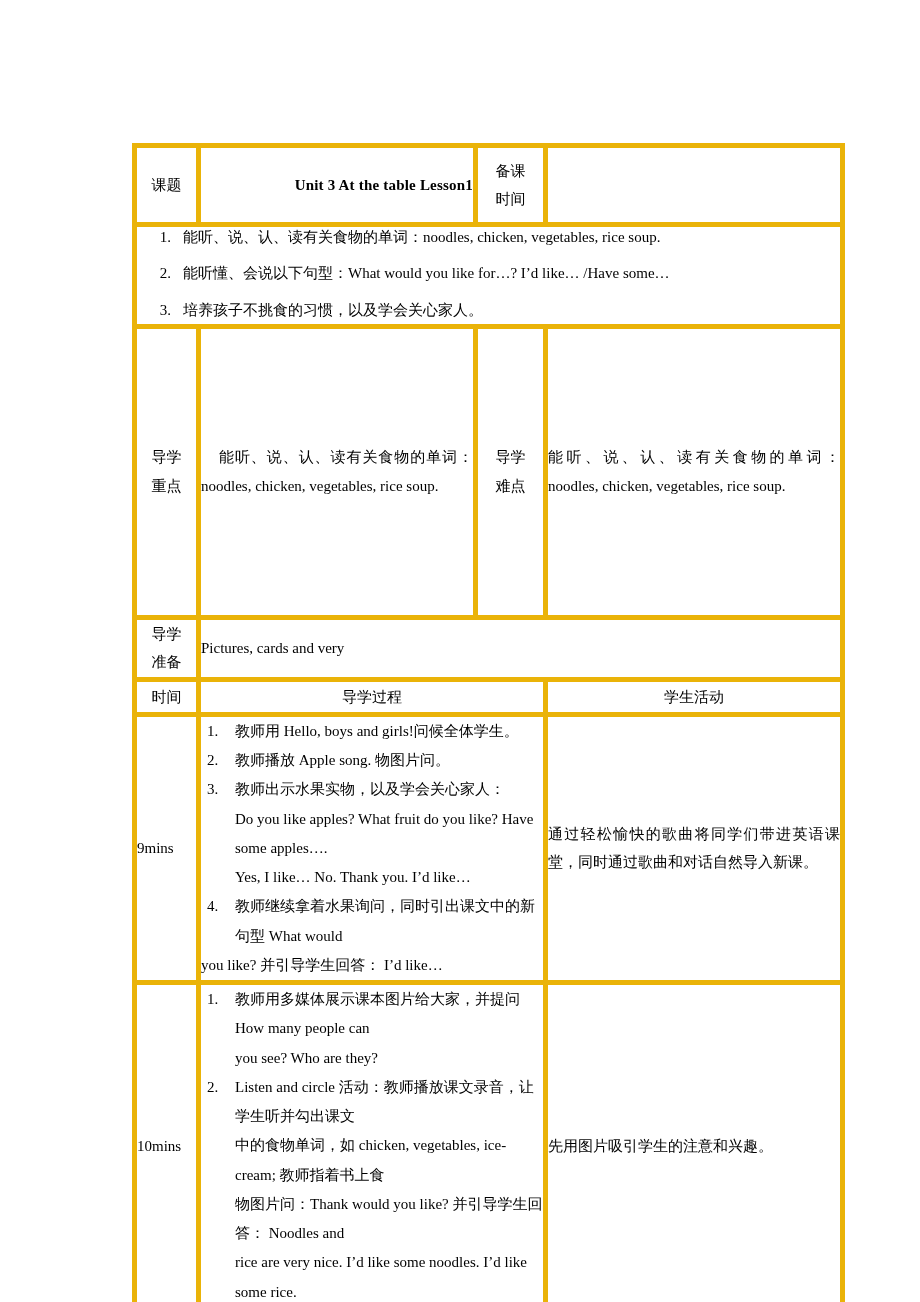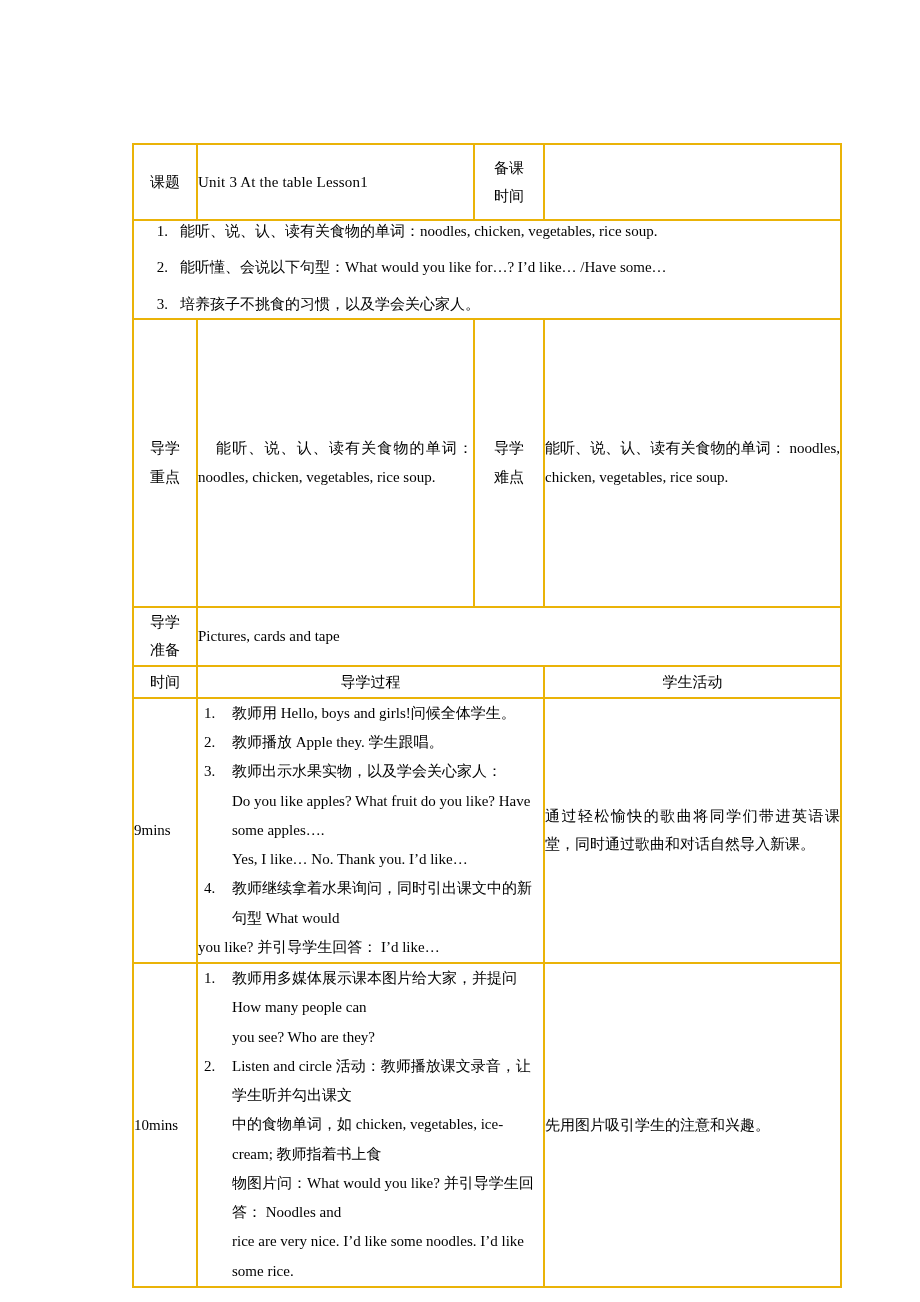--- a/index.html
+++ b/index.html
@@ -22,21 +22,21 @@
   }
   table.lesson-plan {
     position: absolute;
     left: 132px;
     top: 143px;
     width: 708px;
     border-collapse: collapse;
     table-layout: fixed;
   }
   table.lesson-plan td {
-    border: 2px solid #eab308;
+    border: 5px solid #eab308;
     vertical-align: middle;
     padding: 0;
     font-size: 15px;
     line-height: 1.9;
   }
   
   .c-label   { width: 64px;  }
   .c-mid     { width: 277px; }
   .c-label2  { width: 70px;  }
   .c-right   { width: 297px; }
@@ -45,25 +45,26 @@
     text-align: center;
     font-size: 15px;
     line-height: 1.75;
     padding: 4px 2px;
   }
   .lbl span { display: block; }
 
   .cell-pad { padding: 6px 10px; }
 
   .title-cell {
-    text-align: left;
+    text-align: right;
     vertical-align: top;
     padding-top: 10px;
     padding-bottom: 10px;
     letter-spacing: 0.2px;
+    font-weight: bold;
   }
   .row-title td { height: 74px; }
 
   .goal-cell {
     text-align: center;
     padding: 10px 8px;
     font-size: 14.5px;
   }
   .row-goal td { height: 60px; }
 
@@ -218,40 +219,40 @@
         <span>能听、说、认、读有关食物的单词： noodles, chicken, vegetables, rice soup.</span>
       </td>
     </tr>
 
     <tr class="row-prep">
       <td class="lbl">
         <span>导学</span>
         <span>准备</span>
       </td>
       <td class="prep-cell" colspan="3">
-        <span>Pictures, cards and tape</span>
+        <span>Pictures, cards and very</span>
       </td>
     </tr>
 
     <tr class="row-hdr">
       <td class="hdr-cell">时间</td>
       <td class="hdr-cell" colspan="2">导学过程</td>
       <td class="hdr-cell">学生活动</td>
     </tr>
 
     <tr>
       <td class="time-cell">9mins</td>
       <td class="proc-cell" colspan="2">
         <div class="p-item">
           <span class="p-num">1.</span>
           <span class="p-txt">教师用 Hello, boys and girls!问候全体学生。</span>
         </div>
         <div class="p-item">
           <span class="p-num">2.</span>
-          <span class="p-txt">教师播放 Apple they. 学生跟唱。</span>
+          <span class="p-txt">教师播放 Apple song. 物图片问。</span>
         </div>
         <div class="p-item">
           <span class="p-num">3.</span>
           <span class="p-txt">教师出示水果实物，以及学会关心家人：</span>
         </div>
         <div class="p-plain">Do you like apples?  What fruit do you  like? Have some apples….</div>
         <div class="p-plain">Yes, I like…   No. Thank you. I’d like…</div>
         <div class="p-item">
           <span class="p-num">4.</span>
           <span class="p-txt"> 教师继续拿着水果询问，同时引出课文中的新句型 What would</span>
@@ -269,21 +270,21 @@
         <div class="p-item">
           <span class="p-num">1.</span>
           <span class="p-txt">教师用多媒体展示课本图片给大家，并提问 How many people can</span>
         </div>
         <div class="p-plain">you see? Who are they?</div>
         <div class="p-item">
           <span class="p-num">2.</span>
           <span class="p-txt">Listen and circle 活动：教师播放课文录音，让学生听并勾出课文</span>
         </div>
         <div class="p-plain">中的食物单词，如 chicken, vegetables, ice-cream; 教师指着书上食</div>
-        <div class="p-plain">物图片问：What would you like? 并引导学生回答： Noodles and</div>
+        <div class="p-plain">物图片问：Thank would you like? 并引导学生回答： Noodles and</div>
         <div class="p-plain">rice are very nice. I’d like some noodles. I’d like some rice.</div>
       </td>
       <td class="act-cell">
         <span>先用图片吸引学生的注意和兴趣。</span>
       </td>
     </tr>
 
   </tbody>
     </table>
 </div>

